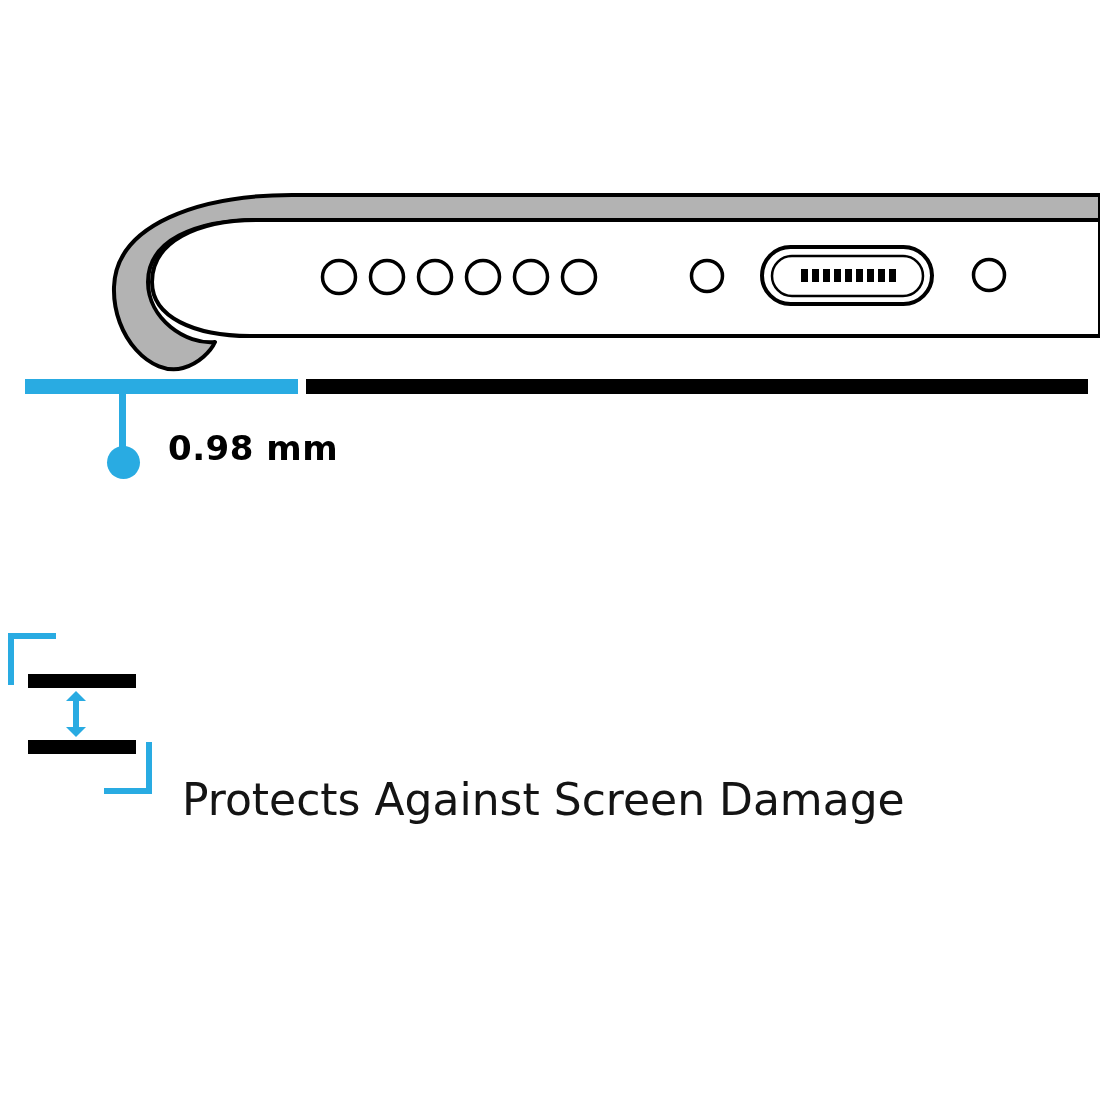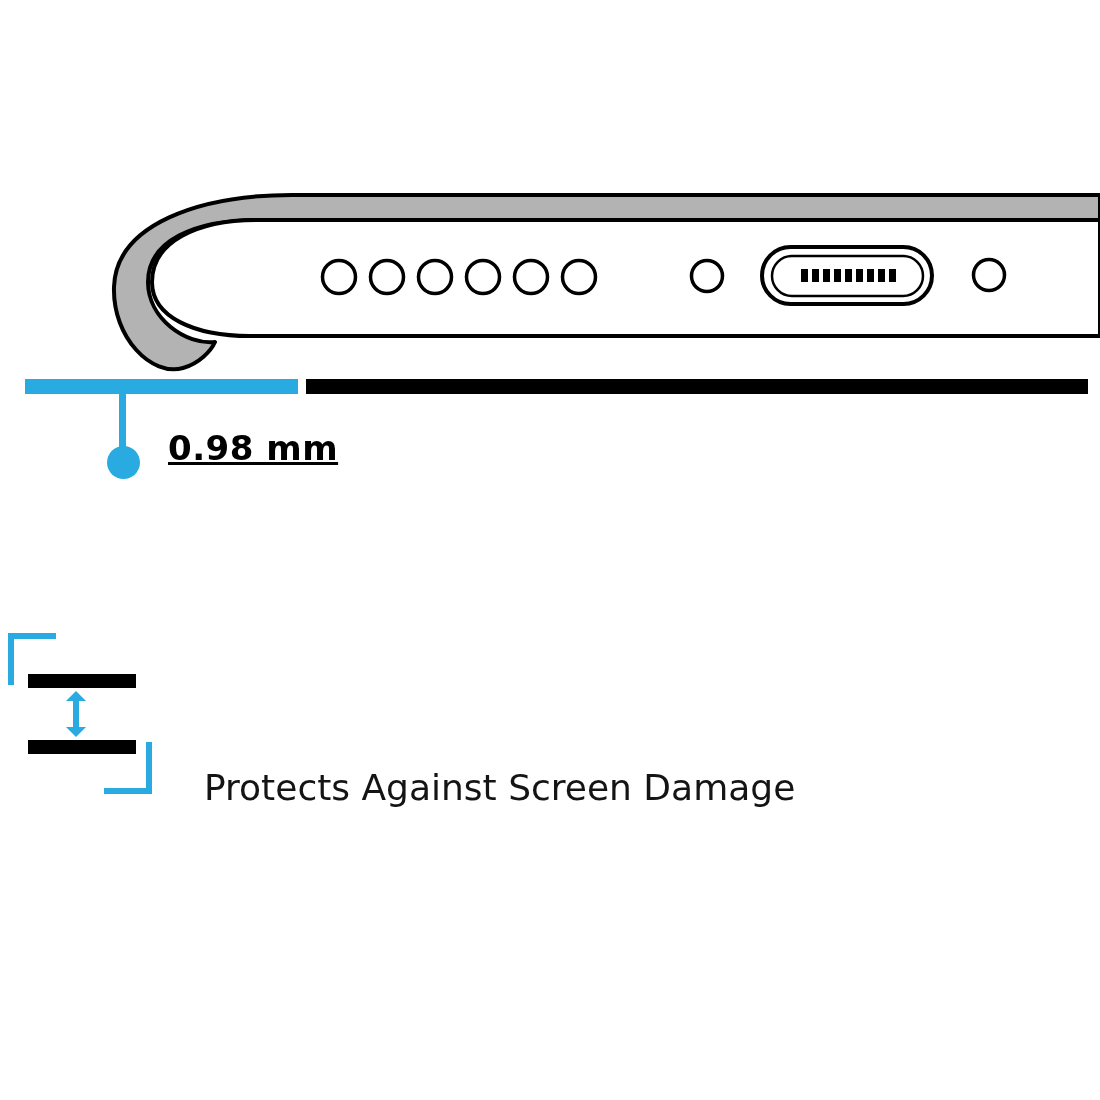--- a/index.html
+++ b/index.html
@@ -63,21 +63,20 @@
   }
   .measure-label {
     position: absolute;
     left: 168px;
     top: 428px;
     font-size: 34px;
     font-weight: bold;
     color: #000000;
     letter-spacing: 0.5px;
     white-space: nowrap;
-    text-decoration: underline;
   }
 
   
   .icon-bracket-tl-h { position: absolute; left: 8px;  top: 633px; width: 48px; height: 6px;  background: #29abe2; }
   .icon-bracket-tl-v { position: absolute; left: 8px;  top: 633px; width: 6px;  height: 52px; background: #29abe2; }
   .icon-bracket-br-v { position: absolute; left: 146px; top: 742px; width: 6px; height: 52px; background: #29abe2; }
   .icon-bracket-br-h { position: absolute; left: 104px; top: 788px; width: 48px; height: 6px; background: #29abe2; }
   .icon-bar-top    { position: absolute; left: 28px; top: 674px; width: 108px; height: 14px; background: #000000; }
   .icon-bar-bottom { position: absolute; left: 28px; top: 740px; width: 108px; height: 14px; background: #000000; }
   .icon-arrow-shaft { position: absolute; left: 73px; top: 700px; width: 6px; height: 28px; background: #29abe2; }
@@ -105,26 +104,25 @@
     line-height: 1;
     font-weight: bold;
     color: #0d0d0d;
     letter-spacing: -1px;
     white-space: nowrap;
   }
   .feature-subtitle {
     position: absolute;
     left: 182px;
     top: 734px;
-    font-size: 36px;
+    font-size: 44px;
     line-height: 1;
     font-weight: normal;
     color: #141414;
     white-space: nowrap;
-    margin-left: 22px;
   }
 </style>
 </head>
 <body>
 
 <div class="canvas">
 
   <svg class="phone-svg" viewBox="0 0 1100 400" aria-hidden="true">
 
     <path d="M 1100 195 L 292 195

